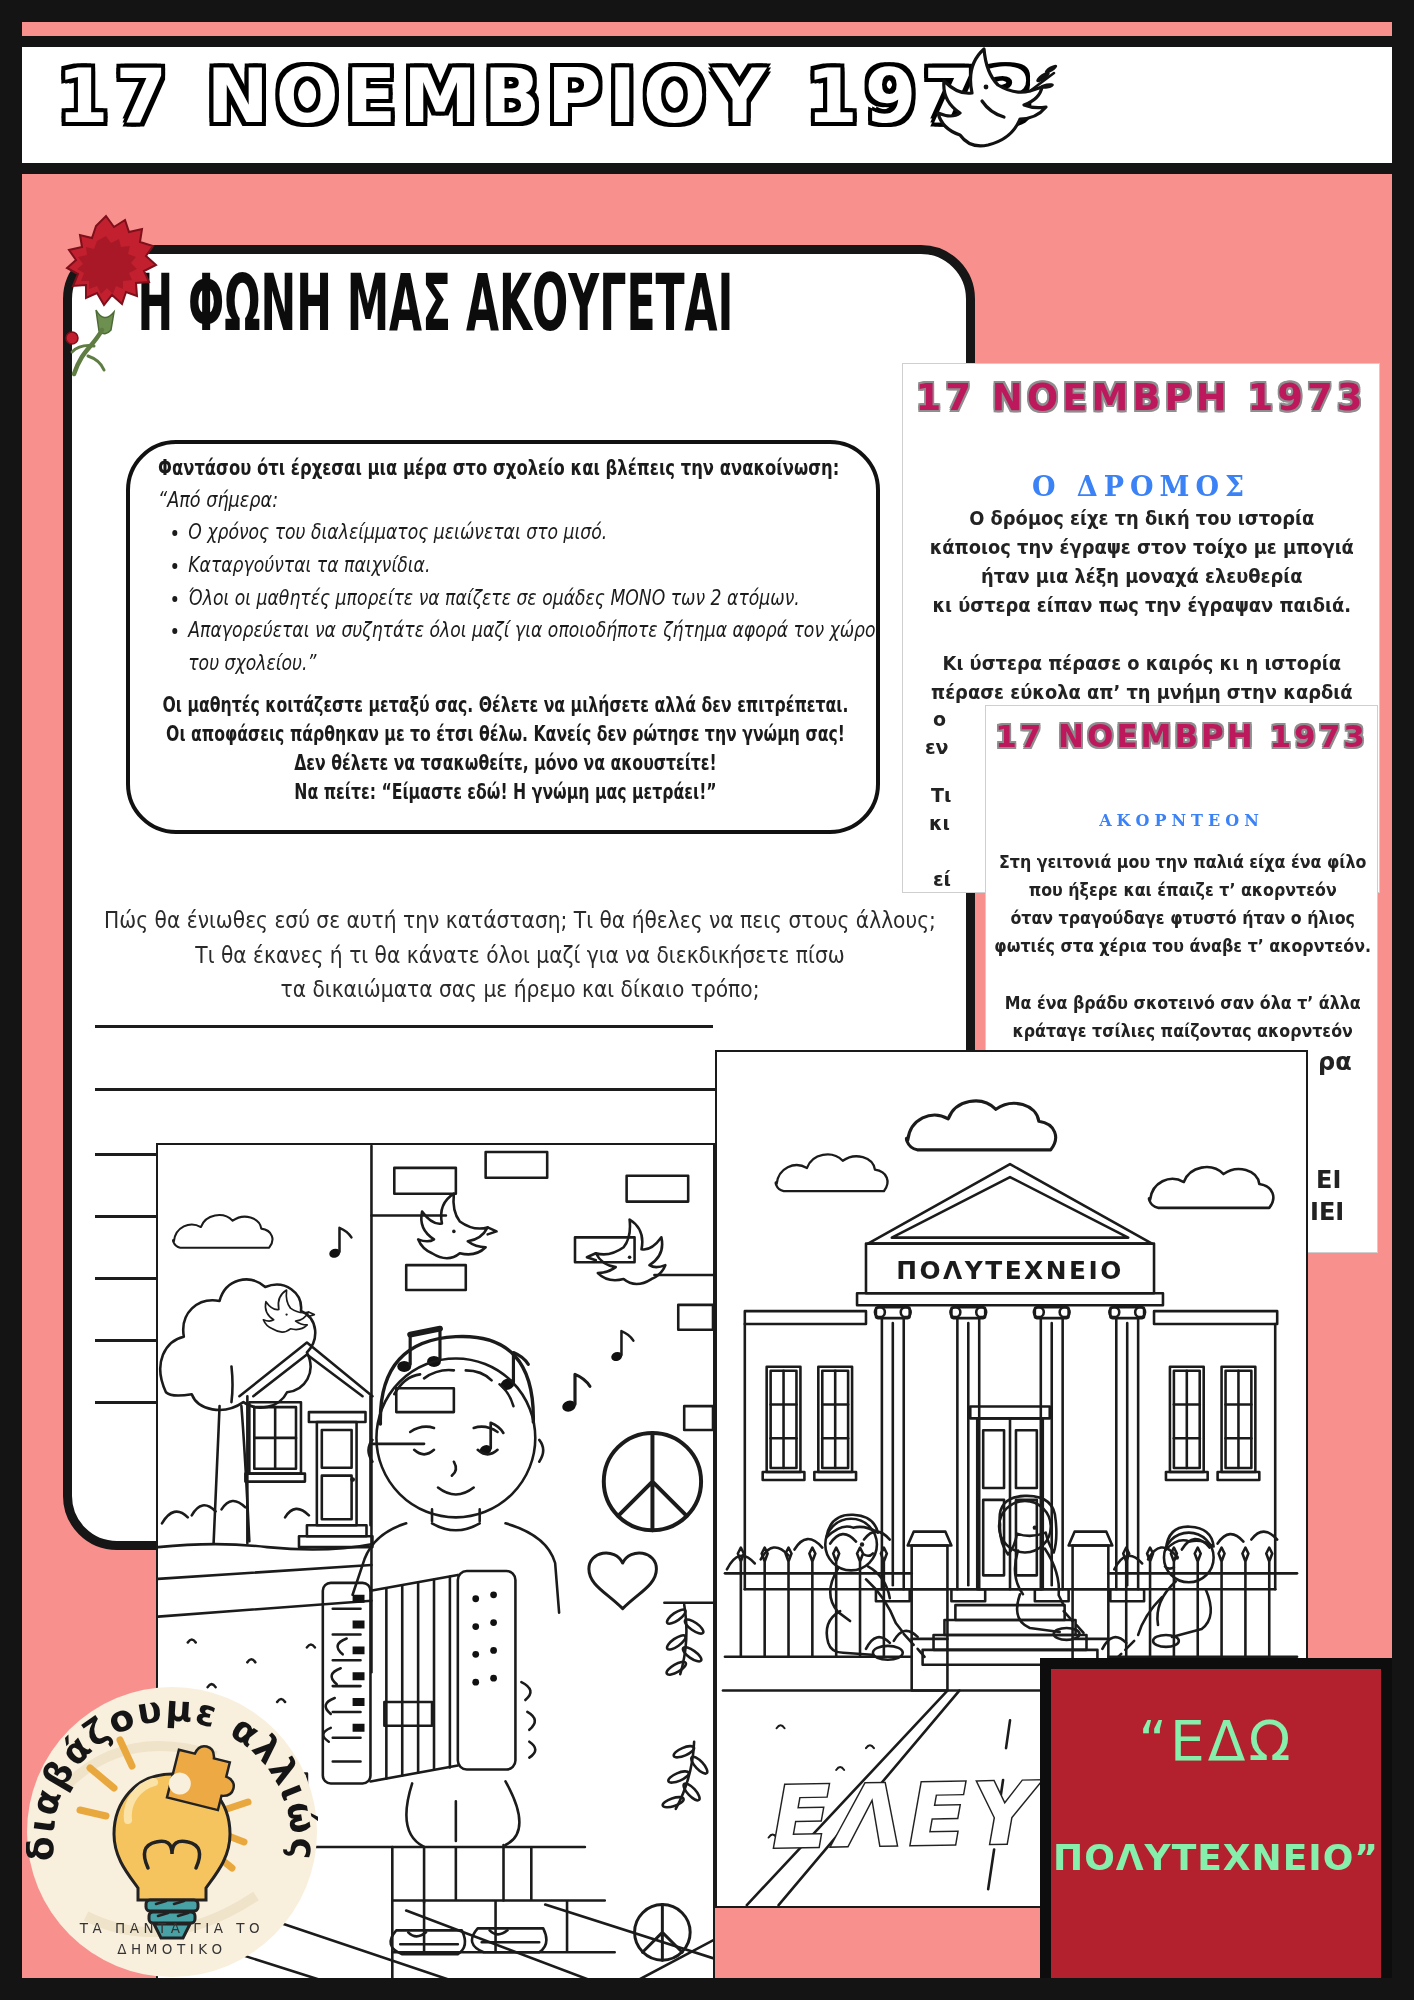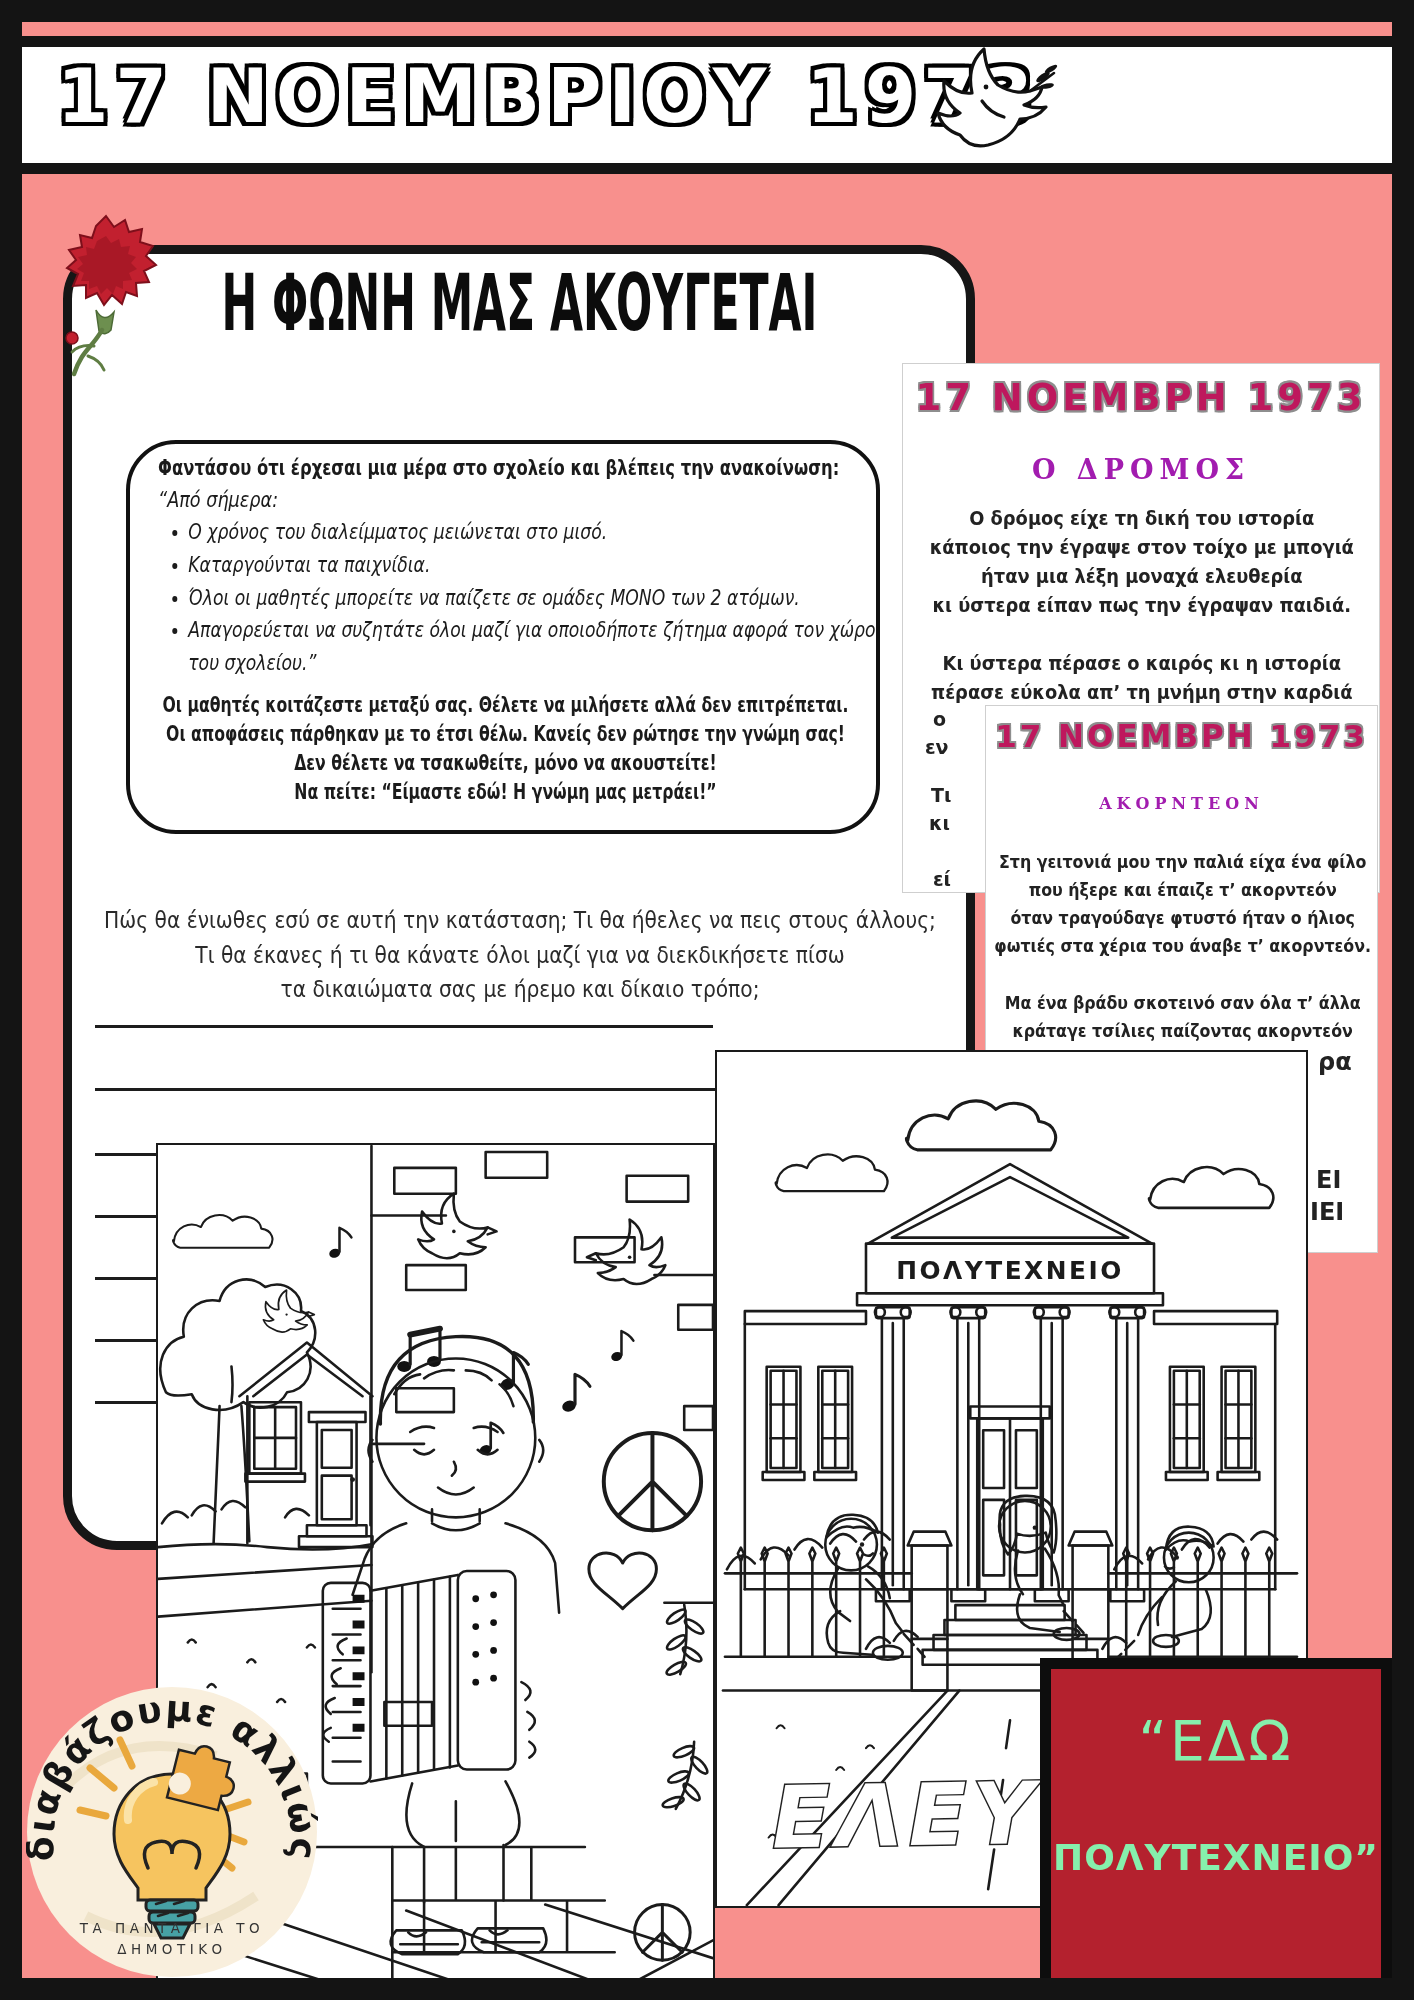--- a/index.html
+++ b/index.html
@@ -13,21 +13,21 @@
   .banner-title{position:absolute;left:35px;top:6px;width:880px;text-align:center;white-space:nowrap;
           font-size:74px;font-weight:800;letter-spacing:7px;color:#fff;
           text-shadow:-4px -4px 0 #000,4px -4px 0 #000,-4px 4px 0 #000,4px 4px 0 #000,
                       0 -4px 0 #000,0 4px 0 #000,-4px 0 0 #000,4px 0 0 #000;}
   .banner-dove{position:absolute;left:908px;top:-4px;width:130px;height:124px;}
 
   
   .main-card{position:absolute;left:63px;top:245px;width:912px;height:1305px;background:#fff;
              border:9px solid #161616;border-radius:54px;z-index:1;box-sizing:border-box;}
   .carnation{position:absolute;left:48px;top:210px;width:118px;height:170px;z-index:3;}
-  .card-title{position:absolute;left:0;right:0;top:4px;text-align:center;}
+  .card-title{position:absolute;left:0;right:0;top:4px;text-align:left;}
   .card-title span{display:inline-block;font-weight:800;font-size:52px;white-space:nowrap;
                    transform:scale(0.82,1.5);transform-origin:center top;letter-spacing:0px;color:#0c0c0c;}
   .scenario{position:absolute;left:54px;top:186px;width:754px;height:394px;border:4.5px solid #111;
             border-radius:50px;box-sizing:border-box;padding:12px 28px 10px 28px;overflow:hidden;}
   .intro{font-weight:700;font-size:20.5px;white-space:nowrap;transform:scaleX(0.8);transform-origin:left top;}
   .lead{font-style:italic;font-size:21px;margin-top:8px;white-space:nowrap;transform:scaleX(0.84);transform-origin:left top;}
   .blist{margin:4px 0 0 0;padding-left:36px;font-style:italic;font-size:20.5px;line-height:1.6;
          width:826px;transform:scaleX(0.84);transform-origin:left top;}
   .blist li{margin:0;}
   .closing{margin-top:10px;width:952px;transform:scaleX(0.73);transform-origin:left top;
@@ -41,21 +41,21 @@
   
   .pcard{position:absolute;background:#fff;border:1px solid #cfcfcf;box-sizing:border-box;}
   #pcard1{left:902px;top:363px;width:478px;height:530px;z-index:2;}
   #pcard2{left:985px;top:705px;width:393px;height:548px;z-index:3;}
   .pheader{position:absolute;left:0;right:0;text-align:center;font-weight:800;white-space:nowrap;color:#be185d;
            text-shadow:-1.6px -1.6px 0 #8e8e8e,1.6px -1.6px 0 #8e8e8e,-1.6px 1.6px 0 #8e8e8e,1.6px 1.6px 0 #8e8e8e,
                        0 -1.6px 0 #8e8e8e,0 1.6px 0 #8e8e8e,-1.6px 0 0 #8e8e8e,1.6px 0 0 #8e8e8e;}
   #pcard1 .pheader{top:12px;font-size:37px;letter-spacing:4px;}
   #pcard2 .pheader{top:12px;font-size:31px;letter-spacing:3px;}
   .ptitle{position:absolute;left:0;right:0;text-align:center;font-family:"DejaVu Serif","Liberation Serif",serif;
-          font-weight:700;color:#a21caf;}
+          font-weight:700;color:#3b82f6;margin-top:17px;}
   #pcard1 .ptitle{top:90px;font-size:27px;letter-spacing:6px;}
   #pcard2 .ptitle{top:88px;font-size:16px;letter-spacing:5px;}
   .stanza{position:absolute;left:0;text-align:center;font-weight:700;color:#222;}
   .stanza div{white-space:nowrap;}
   #pcard1 .stanza{width:508px;transform:scaleX(0.94);transform-origin:left top;font-size:19px;line-height:29px;}
   #pcard1 .st1{top:140px;} #pcard1 .st2{top:285px;}
   #pcard2 .stanza{width:447px;transform:scaleX(0.88);transform-origin:left top;font-size:18px;line-height:28px;}
   #pcard2 .st1{top:142px;} #pcard2 .st2{top:283px;}
   .pfrag{position:absolute;font-weight:700;color:#222;}
   #pcard1 .pfrag{font-size:19px;} #pcard2 .pfrag{font-size:24px;}

